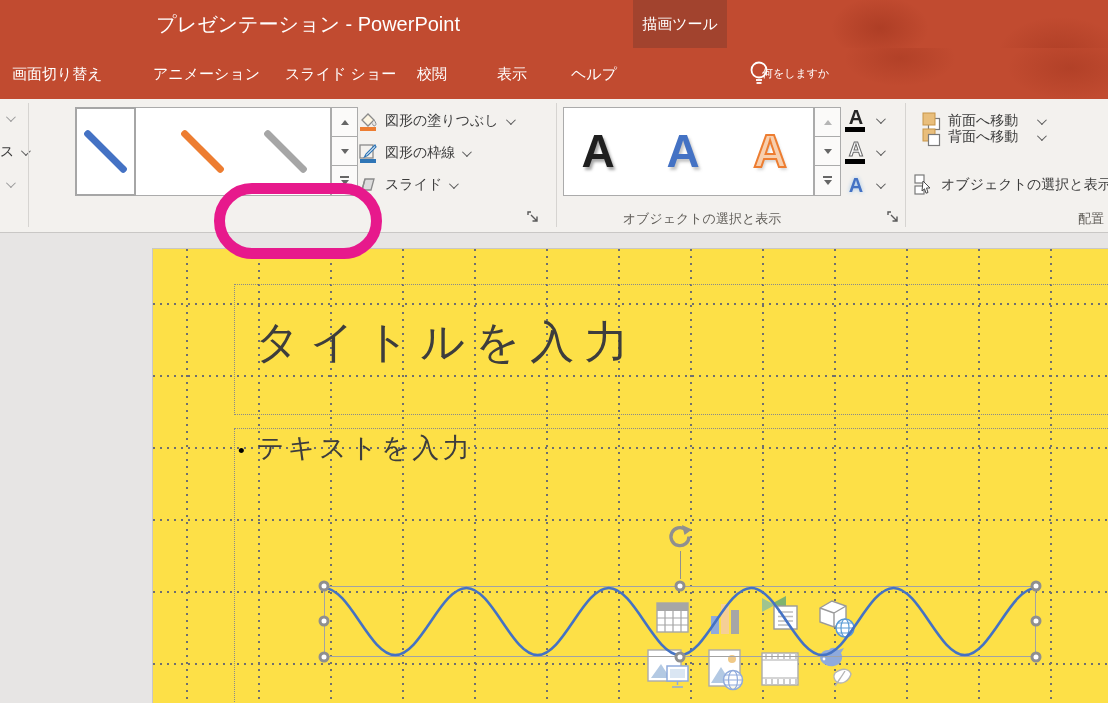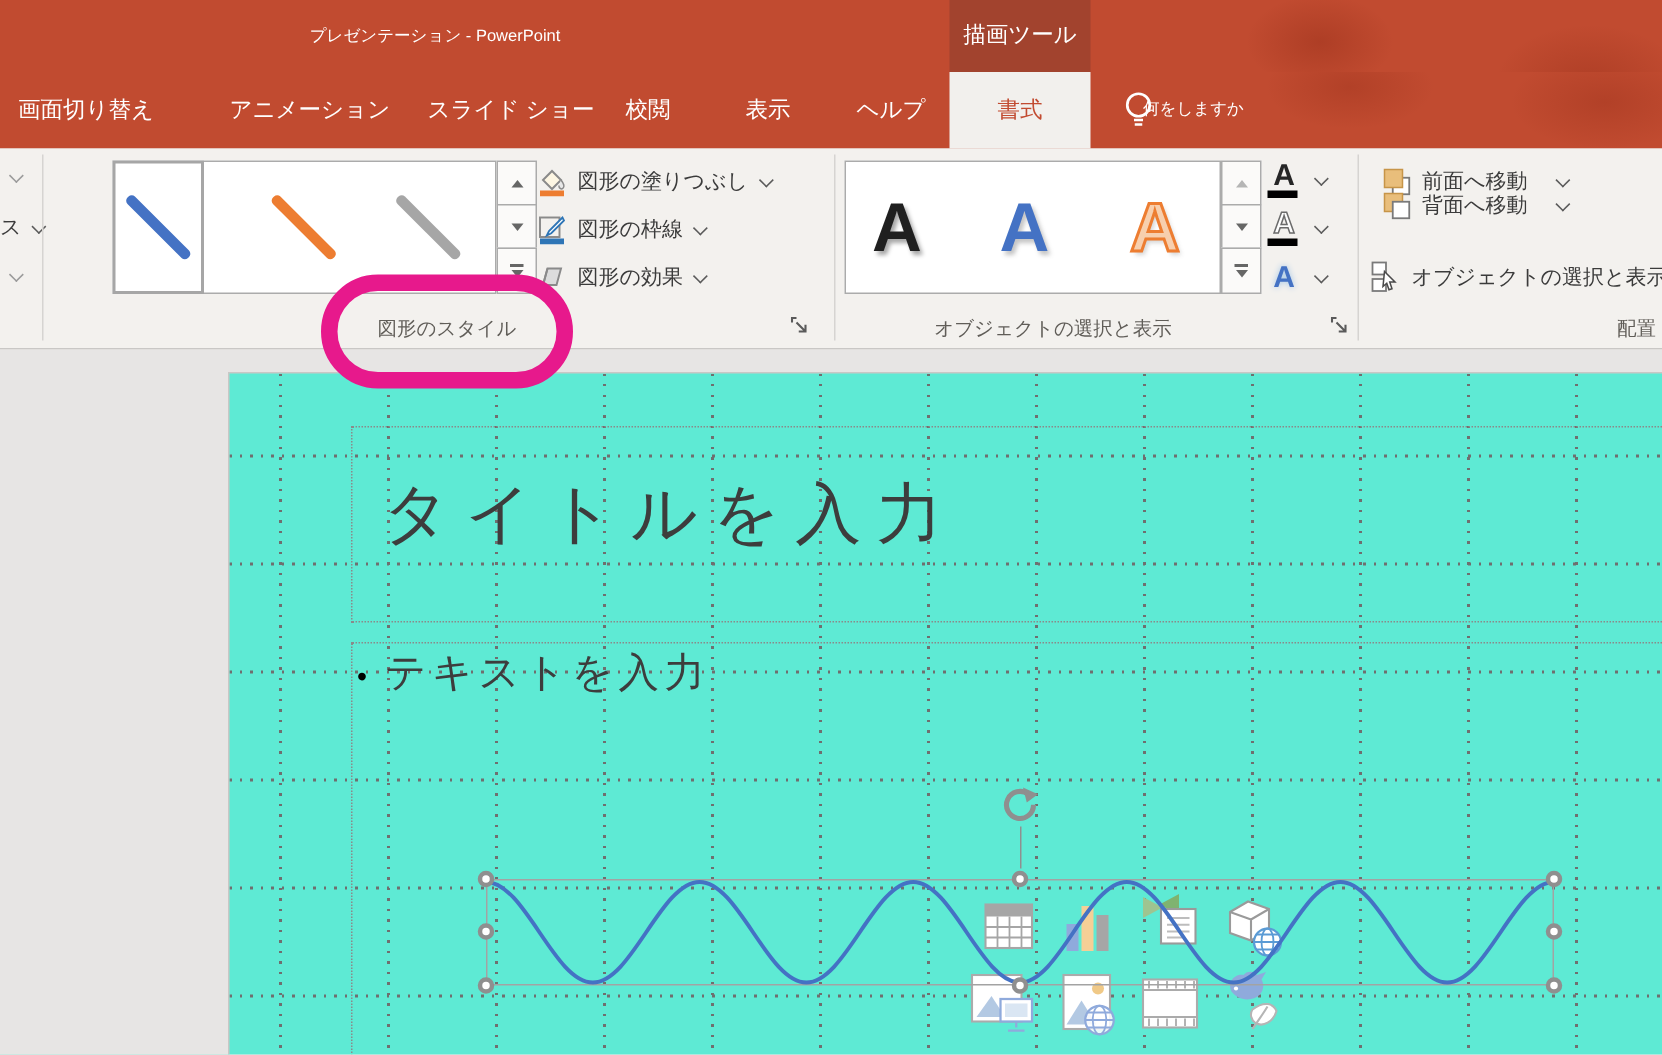--- a/index.html
+++ b/index.html
@@ -9,21 +9,21 @@
   .app { position:relative; width:1108px; height:703px; overflow:hidden; }
 
   
   .titlebar { left:0; top:0; width:1108px; height:48px; background:#c14b30;
     background-image:
       radial-gradient(ellipse 70px 45px at 880px 28px, rgba(125,28,10,.28), transparent 70%),
       radial-gradient(ellipse 90px 55px at 1060px 55px, rgba(125,28,10,.26), transparent 70%),
       radial-gradient(ellipse 45px 30px at 960px 70px, rgba(125,28,10,.20), transparent 70%),
       radial-gradient(ellipse 55px 35px at 800px 85px, rgba(125,28,10,.18), transparent 70%); }
   .titlebar-text { left:120px; top:0; width:340px; height:48px; line-height:48px;
-    text-align:center; color:#fff; font-size:11px; }
+    text-align:right; color:#fff; font-size:20px; }
   .ctx-header { left:633px; top:0; width:94px; height:48px; background:#a2432e;
     color:#fff; font-size:15px; text-align:center; line-height:48px; }
 
   
   .tabrow { left:0; top:48px; width:1108px; height:51px; background:#c14b30;
     background-image:
       radial-gradient(ellipse 80px 40px at 900px 10px, rgba(125,28,10,.22), transparent 70%),
       radial-gradient(ellipse 90px 45px at 1070px 20px, rgba(125,28,10,.22), transparent 70%); }
   .tab { top:0; height:51px; line-height:51px; color:#fff; font-size:15px; cursor:default; }
   .tab-active { left:633px; top:0; width:94px; height:51px; background:#f2f0ed;
@@ -61,21 +61,21 @@
   .wa-letter { font-size:46px; font-weight:bold; line-height:89px; text-align:center; }
   .wa-black  { color:#1f1f1f; text-shadow:2px 3px 3px rgba(0,0,0,.35); }
   .wa-blue   { color:#4472c4; text-shadow:2px 3px 3px rgba(90,90,90,.35); }
   .wa-orange { color:#f7cfae; -webkit-text-stroke:2px #ed7d31; text-shadow:2px 3px 3px rgba(120,120,120,.3); }
   .abtn { display:flex; align-items:center; gap:9px; height:26px; }
   .abtn-letter { font-size:20px; font-weight:bold; line-height:18px; text-align:center; width:22px; }
   .abtn-bar { width:20px; height:5px; background:#000; margin-top:1px; }
 
   
   .workspace { left:0; top:233px; width:1108px; height:470px; background:#e7e5e4; }
-  .slide { left:152px; top:248px; width:956px; height:455px; background:#5eead4; overflow:hidden;
+  .slide { left:152px; top:248px; width:956px; height:455px; background:#fde047; overflow:hidden;
     border-left:1px solid #c9c7c5; border-top:1px solid #c9c7c5; }
   .gv { position:absolute; top:0; height:455px; width:1.6px;
     background:repeating-linear-gradient(to bottom,#6f6f6f 0 1.6px,transparent 1.6px 7px); }
   .gh { position:absolute; left:0; width:956px; height:1.6px;
     background:repeating-linear-gradient(to right,#6f6f6f 0 1.6px,transparent 1.6px 7px); }
   .ph { border:1px dotted #8a8a8a; background:transparent; }
   .slide-title-text { font-size:44px; letter-spacing:10px; color:#3d3d3d; font-weight:300; white-space:nowrap; }
   .slide-body-text { font-size:27px; letter-spacing:3.5px; color:#3d3d3d; font-weight:300; white-space:nowrap; }
   .bullet { font-size:19px; margin-right:12px; }
 
@@ -98,21 +98,20 @@
     <div class="abs ctx-header">描画ツール</div>
   </div>
 
   <div class="abs tabrow">
     <span class="abs tab" style="left:12px">画面切り替え</span>
     <span class="abs tab" style="left:285px">スライド ショー</span>
     <span class="abs tab" style="left:153px">アニメーション</span>
     <span class="abs tab" style="left:417px">校閲</span>
     <span class="abs tab" style="left:497px">表示</span>
     <span class="abs tab" style="left:571px">ヘルプ</span>
-    <div class="abs tab-active">書式</div>
     <svg class="abs" style="left:747px; top:12px" width="24" height="28" viewBox="0 0 24 28">
       <circle cx="12" cy="10" r="7.5" fill="none" stroke="#fff" stroke-width="1.8"></circle>
       <line x1="9" y1="20" x2="15" y2="20" stroke="#fff" stroke-width="1.8"></line>
       <line x1="9.5" y1="23" x2="14.5" y2="23" stroke="#fff" stroke-width="1.8"></line>
     </svg>
     <span class="abs tellme-text">何をしますか</span>
   </div>
 
   <div class="abs ribbon">
 
@@ -156,28 +155,27 @@
         <rect x="2" y="16" width="16" height="4" fill="#2e75b6"></rect>
       </svg>
       <span class="rbtn-label">図形の枠線</span>
       <span class="chev"></span>
     </div>
     <div class="abs rbtn" style="left:358px; top:73px">
       <svg width="20" height="20" viewBox="0 0 20 20">
         <path d="M7,4 L16,4 L13,15 L4,15 Z" fill="#dcdcdc" stroke="#8a8a8a" stroke-width="1.3"></path>
         <path d="M7,4 L4,15" fill="none" stroke="#8a8a8a" stroke-width="1.3"></path>
       </svg>
-      <span class="rbtn-label">図形の効果</span>
+      <span class="rbtn-label">スライド</span>
       <span class="chev"></span>
     </div>
     <svg class="abs launcher" style="left:527px; top:112px" viewBox="0 0 12 12">
       <path d="M1,4 V1 H4" fill="none" stroke="#5a5a5a" stroke-width="1.4"></path>
       <path d="M4,4 L10,10 M10,5.5 V10 H5.5" fill="none" stroke="#5a5a5a" stroke-width="1.4"></path>
     </svg>
-    <div class="abs grouplabel" style="left:65px; width:466px">図形のスタイル</div>
 
     <div class="abs vsep" style="left:556px"></div>
 
     <div class="abs gallery" style="left:563px; top:8px; width:251px; height:89px"></div>
     <div class="abs wa-letter wa-black" style="left:575px; top:8px; width:46px">A</div>
     <div class="abs wa-letter wa-blue" style="left:660px; top:8px; width:46px">A</div>
     <div class="abs wa-letter wa-orange" style="left:745px; top:8px; width:50px">A</div>
     <div class="abs scrollcol-btn" style="left:814px; top:8px">
       <div class="tri-up" style="border-bottom-color:#b5b5b5"></div>
     </div>

